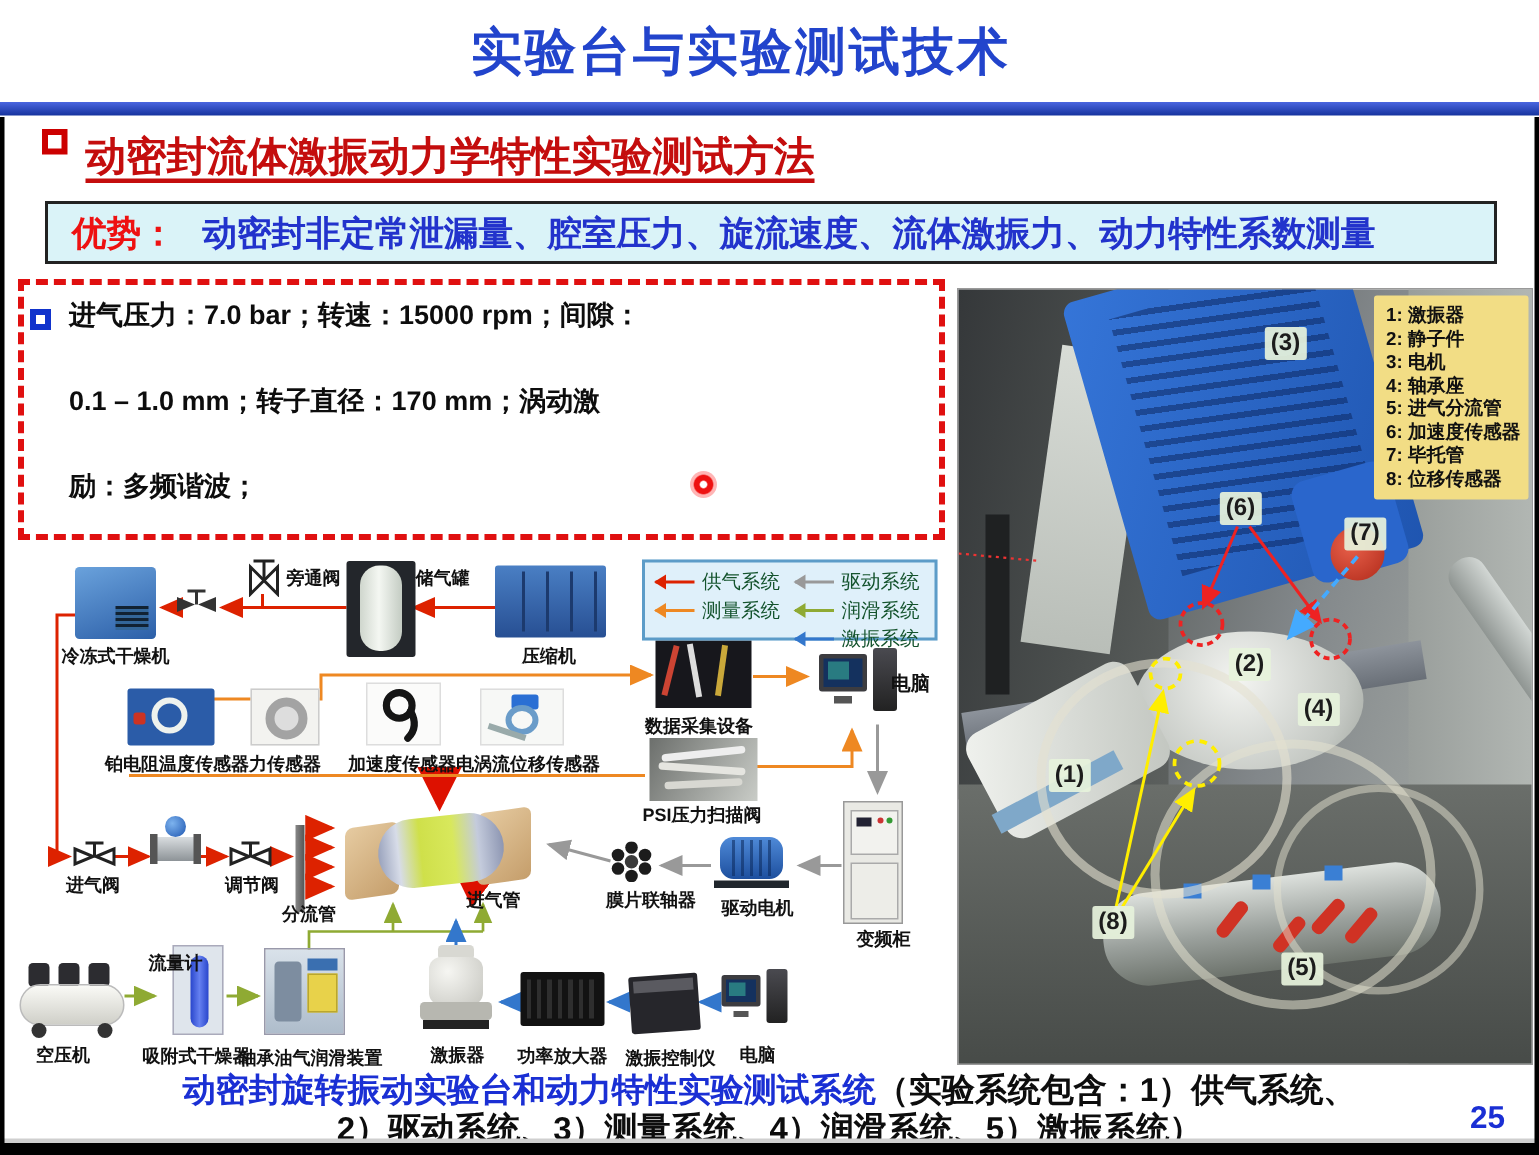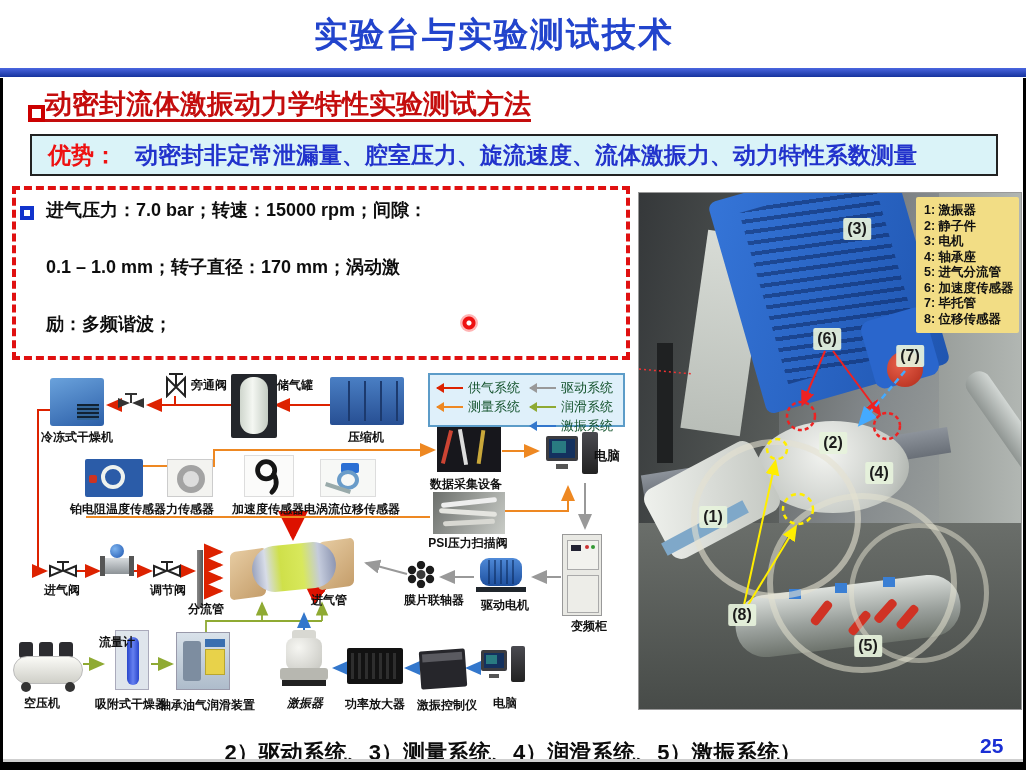--- a/index.html
+++ b/index.html
@@ -13,21 +13,21 @@
   .edge-bottom { left:0; bottom:0; width:1026px; height:8px; }
   .hairline { position:absolute; left:0; top:759px; width:1026px; height:3px; background:#cfcfcf; }
 
   
   .title { position:absolute; left:0; top:12px; width:988px; text-align:center;
            font-size:34px; font-weight:bold; color:#2244cc; letter-spacing:2px; }
   .title-bar { position:absolute; left:0; top:68px; width:1026px; height:9px;
                background:linear-gradient(#4a66e0,#16339e); }
 
   
-  .sec { position:absolute; left:28px; top:86px; display:flex; align-items:flex-end; }
+  .sec { position:absolute; left:28px; top:86px; display:flex; align-items:flex-start; gap:12px; }
   .sq-red { width:17px; height:17px; border:4px solid #cc0000; }
   .sec-text { font-size:27px; font-weight:bold; color:#c40d0d;
               text-decoration:underline; text-underline-offset:6px; text-decoration-thickness:2.5px; }
 
   
   .adv { position:absolute; left:30px; top:134px; width:968px; height:42px;
          background:#daf3f8; border:2px solid #222; display:flex; align-items:center;
          padding-left:16px; font-size:23px; font-weight:bold; white-space:nowrap; }
   .adv .red { color:#ee1111; margin-right:18px; }
   .adv .blue { color:#2233cc; }
@@ -345,21 +345,21 @@
     <div style="position:absolute;left:28px;top:6px;width:20px;height:8px;background:#3a6fb0;"></div>
   </div>
   <div class="lbl" style="left:207px;top:697px;">轴承油气润滑装置</div>
 
   <div class="tile" style="left:280px;top:630px;width:48px;height:60px;">
     <div style="position:absolute;left:12px;top:0;width:24px;height:10px;background:#d8d8d2;border-radius:3px;"></div>
     <div style="position:absolute;left:6px;top:8px;width:36px;height:32px;border-radius:8px;background:radial-gradient(circle at 35% 30%,#f6f6f2,#c6c6c0);"></div>
     <div style="position:absolute;left:0;top:38px;width:48px;height:12px;background:#b7b7b0;border-radius:3px;"></div>
     <div style="position:absolute;left:2px;top:50px;width:44px;height:6px;background:#222;"></div>
   </div>
-  <div class="lbl" style="left:305px;top:695px;font-style:italic;">激振器</div>
+  <div class="lbl" style="left:305px;top:695px;">激振器</div>
 
   <div class="tile" style="left:347px;top:648px;width:56px;height:36px;background:#121212;border-radius:2px;">
     <div style="position:absolute;inset:5px 4px 5px 4px;background:repeating-linear-gradient(90deg,#2e2e2e 0 3px,#121212 3px 7px);"></div>
   </div>
   <div class="lbl" style="left:375px;top:696px;">功率放大器</div>
 
   <div class="tile" style="left:420px;top:650px;width:46px;height:38px;background:#26262b;transform:rotate(-4deg);border-radius:2px;">
     <div style="position:absolute;left:3px;top:3px;width:40px;height:8px;background:#5a5a60;"></div>
   </div>
   <div class="lbl" style="left:447px;top:697px;">激振控制仪</div>
@@ -444,20 +444,23 @@
       <div>2: 静子件</div>
       <div>3: 电机</div>
       <div>4: 轴承座</div>
       <div>5: 进气分流管</div>
       <div>6: 加速度传感器</div>
       <div>7: 毕托管</div>
       <div>8: 位移传感器</div>
     </div>
   </div>
 
+  <div class="cap1">
+    <span class="hl">动密封旋转振动实验台和动力特性实验测试系统</span><span class="bk">（实验系统包含：1）供气系统、</span>
+  </div>
   <div class="cap2">2）驱动系统、3）测量系统、4）润滑系统、5）激振系统）</div>
   <div class="pageno">25</div>
 
   <div class="hairline"></div>
   <div class="edge edge-left"></div>
   <div class="edge edge-right"></div>
   <div class="edge edge-bottom"></div>
 </div>
 
 </body></html>

